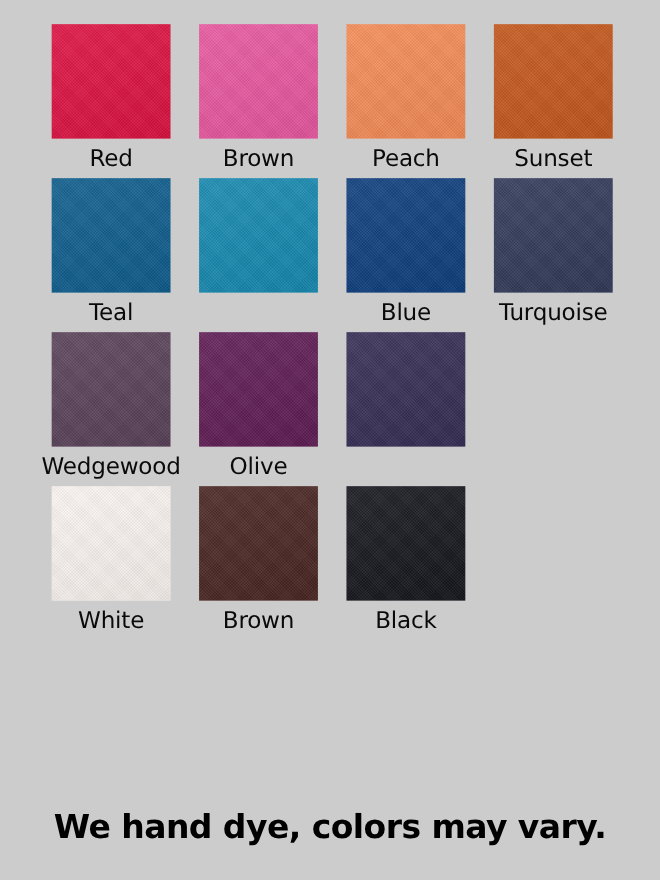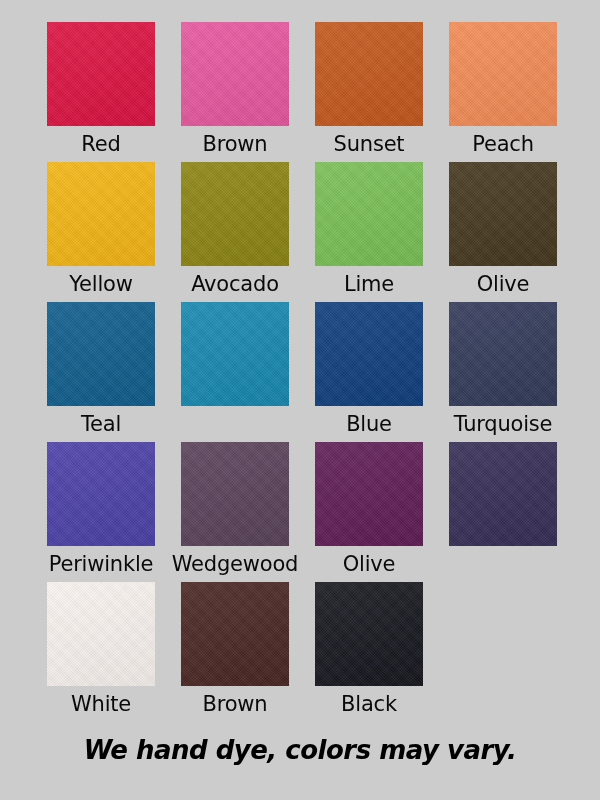--- a/index.html
+++ b/index.html
@@ -69,92 +69,69 @@
     text-align: center;
     font-family: "DejaVu Sans", sans-serif;
     letter-spacing: -0.2px;
   }
   .tagline {
     position: absolute;
     left: 0;
     right: 0;
     top: 735px;
     text-align: center;
-    font-size: 26px;
+    font-size: 30px;
     font-weight: bold;
     color: #000000;
     font-family: "DejaVu Sans", sans-serif;
     letter-spacing: -0.5px;
-    font-style: italic;
   }
 </style>
 </head>
 <body style="background: rgb(204, 204, 204);">
 
 <div id="swatch-chart">
 
   <div class="swatch-grid">
       <div class="swatch-row">
         <div class="swatch-cell">
           <div class="swatch-chip" style="background-color: rgb(221, 16, 64);"></div>
           <div class="swatch-label">Red</div>
         </div>
         <div class="swatch-cell">
           <div class="swatch-chip" style="background-color: rgb(232, 86, 159);"></div>
           <div class="swatch-label">Brown</div>
         </div>
         <div class="swatch-cell">
-          <div class="swatch-chip" style="background-color: rgb(196, 86, 26);"></div>
-          <div class="swatch-label">Sunset</div>
-        </div>
-        <div class="swatch-cell">
           <div class="swatch-chip" style="background-color: rgb(245, 139, 85);"></div>
           <div class="swatch-label">Peach</div>
         </div>
-      </div>
-      <div class="swatch-row">
         <div class="swatch-cell">
-          <div class="swatch-chip" style="background-color: rgb(245, 182, 18);"></div>
-          <div class="swatch-label">Yellow</div>
-        </div>
-        <div class="swatch-cell">
-          <div class="swatch-chip" style="background-color: rgb(140, 132, 16);"></div>
-          <div class="swatch-label">Avocado</div>
-        </div>
-        <div class="swatch-cell">
-          <div class="swatch-chip" style="background-color: rgb(120, 192, 84);"></div>
-          <div class="swatch-label">Lime</div>
-        </div>
-        <div class="swatch-cell">
-          <div class="swatch-chip" style="background-color: rgb(68, 53, 28);"></div>
-          <div class="swatch-label">Olive</div>
+          <div class="swatch-chip" style="background-color: rgb(196, 86, 26);"></div>
+          <div class="swatch-label">Sunset</div>
         </div>
       </div>
       <div class="swatch-row">
         <div class="swatch-cell">
           <div class="swatch-chip" style="background-color: rgb(12, 92, 140);"></div>
           <div class="swatch-label">Teal</div>
         </div>
         <div class="swatch-cell">
           <div class="swatch-chip" style="background-color: rgb(20, 136, 176);"></div>
         </div>
         <div class="swatch-cell">
           <div class="swatch-chip" style="background-color: rgb(12, 60, 124);"></div>
           <div class="swatch-label">Blue</div>
         </div>
         <div class="swatch-cell">
           <div class="swatch-chip" style="background-color: rgb(48, 56, 88);"></div>
           <div class="swatch-label">Turquoise</div>
         </div>
       </div>
       <div class="swatch-row">
-        <div class="swatch-cell">
-          <div class="swatch-chip" style="background-color: rgb(74, 63, 168);"></div>
-          <div class="swatch-label">Periwinkle</div>
-        </div>
         <div class="swatch-cell">
           <div class="swatch-chip" style="background-color: rgb(88, 64, 88);"></div>
           <div class="swatch-label">Wedgewood</div>
         </div>
         <div class="swatch-cell">
           <div class="swatch-chip" style="background-color: rgb(94, 27, 84);"></div>
           <div class="swatch-label">Olive</div>
         </div>
         <div class="swatch-cell">
           <div class="swatch-chip" style="background-color: rgb(52, 44, 84);"></div>

